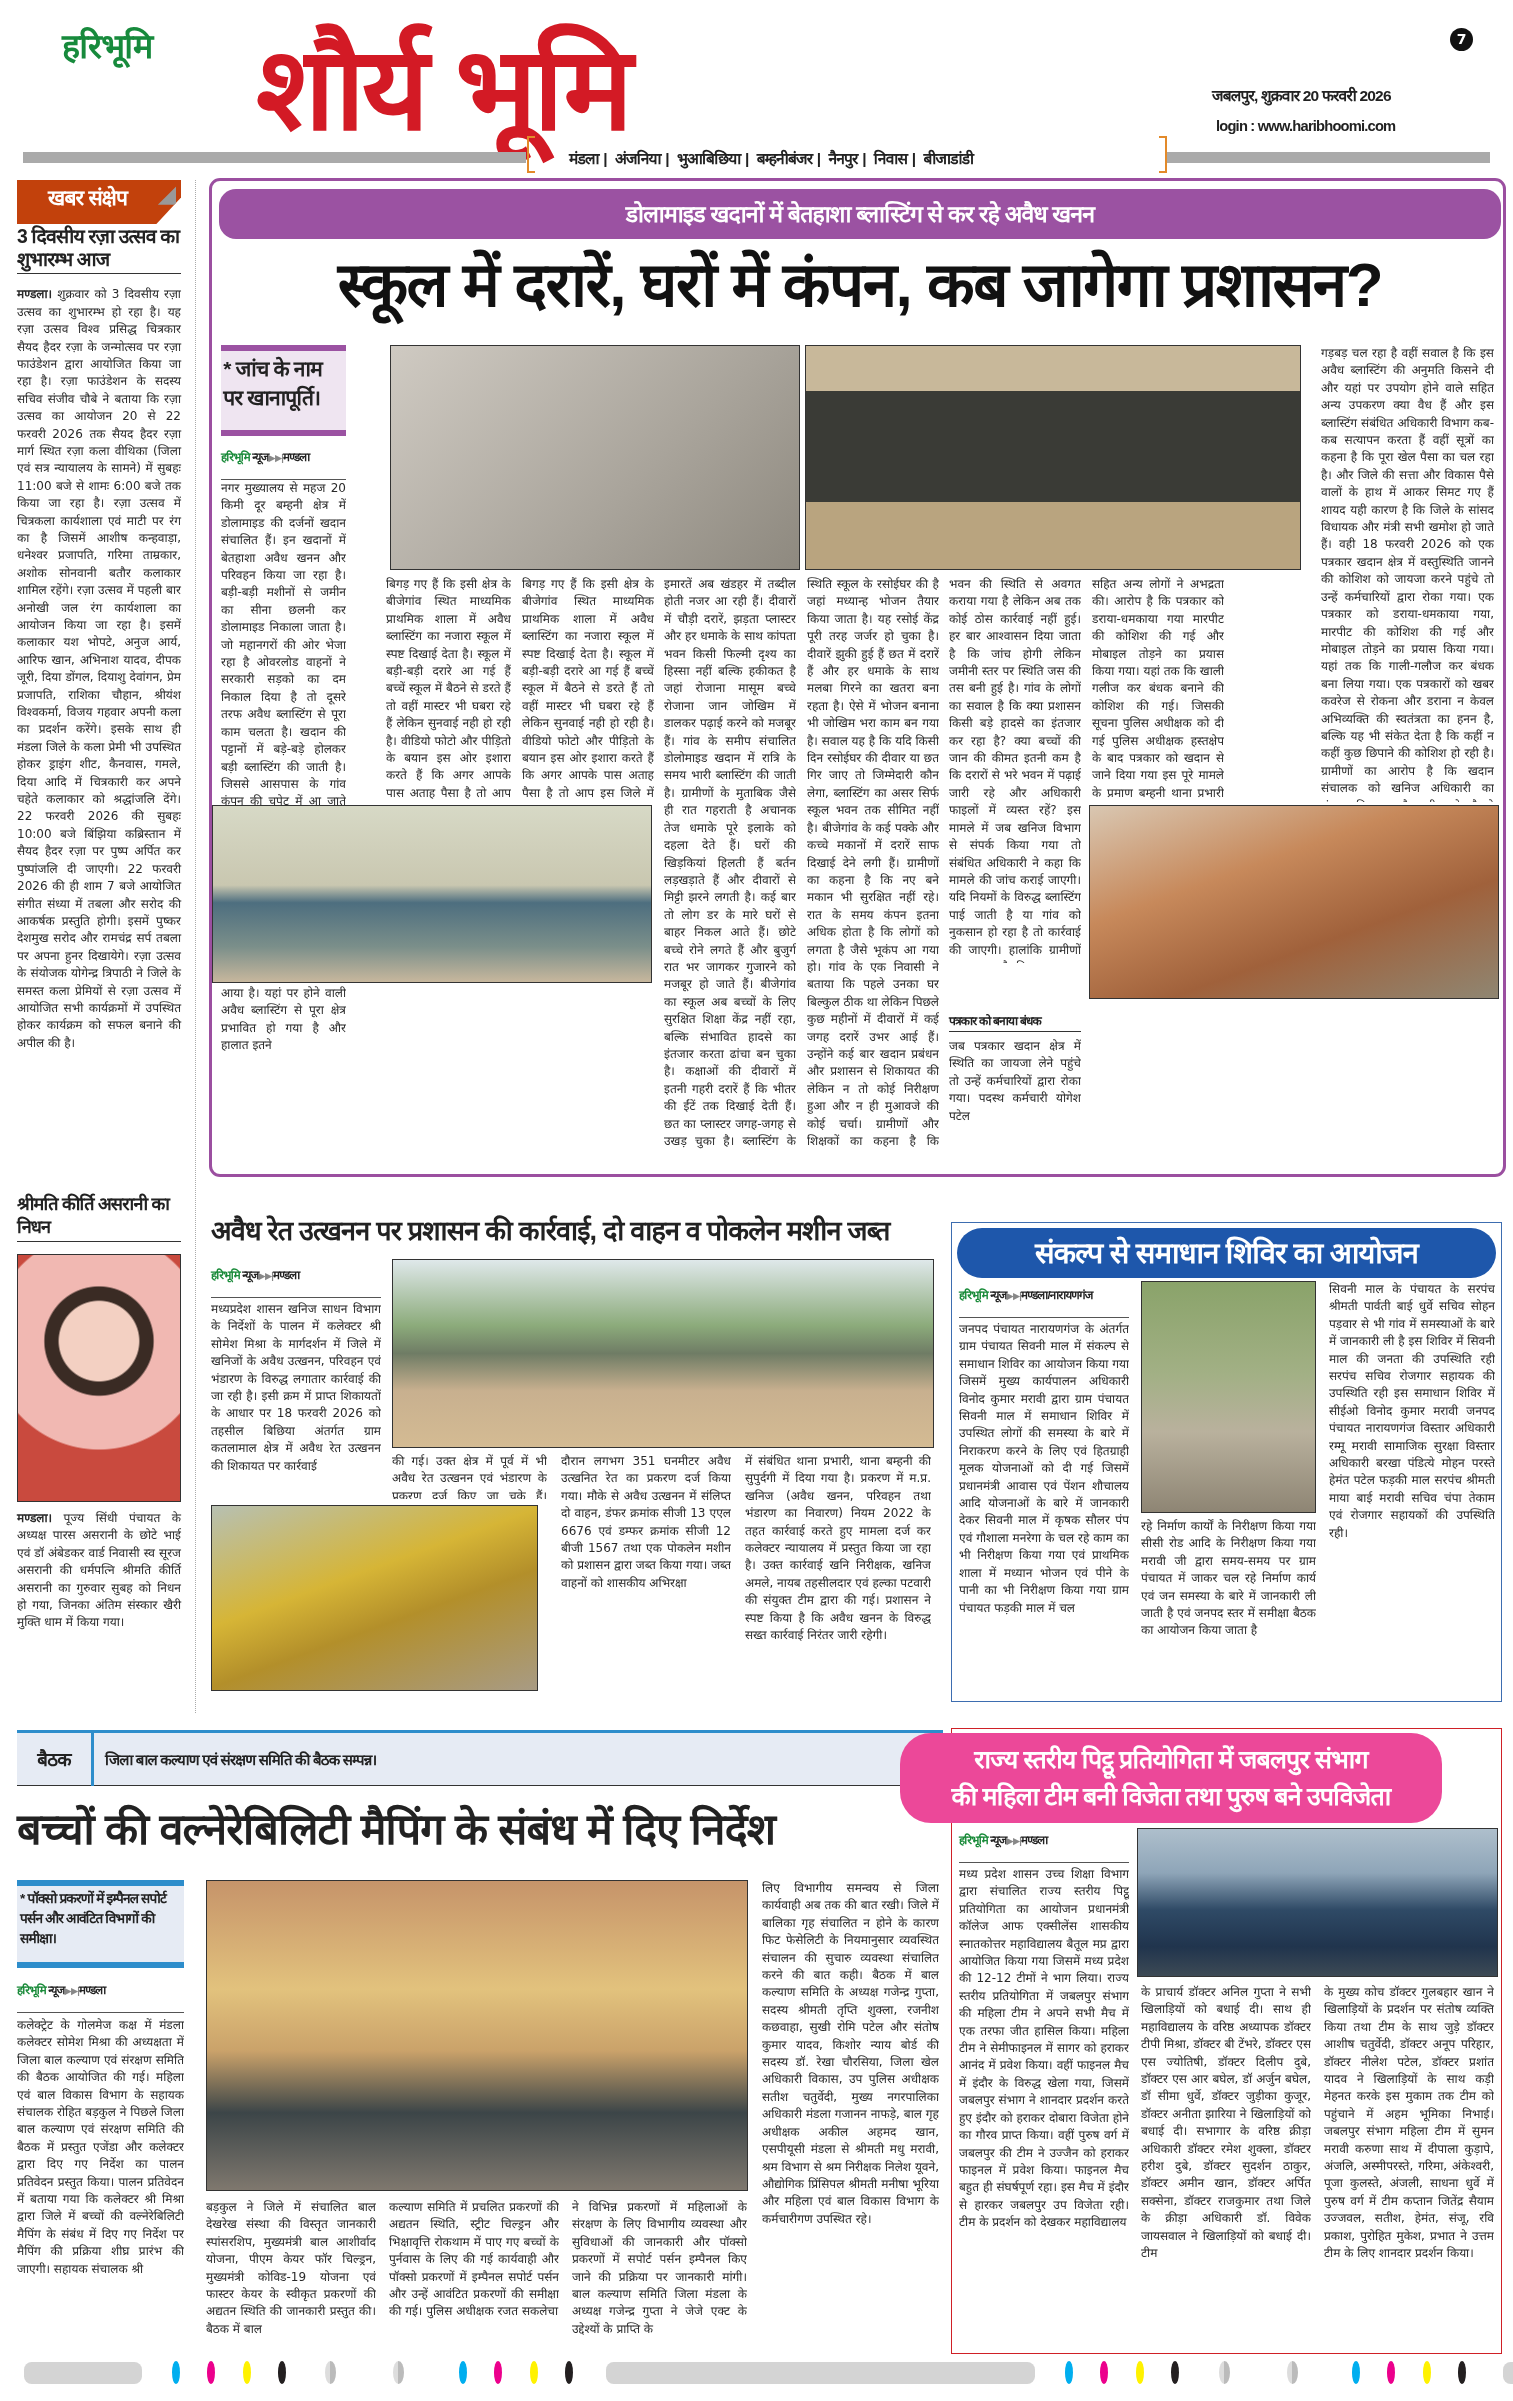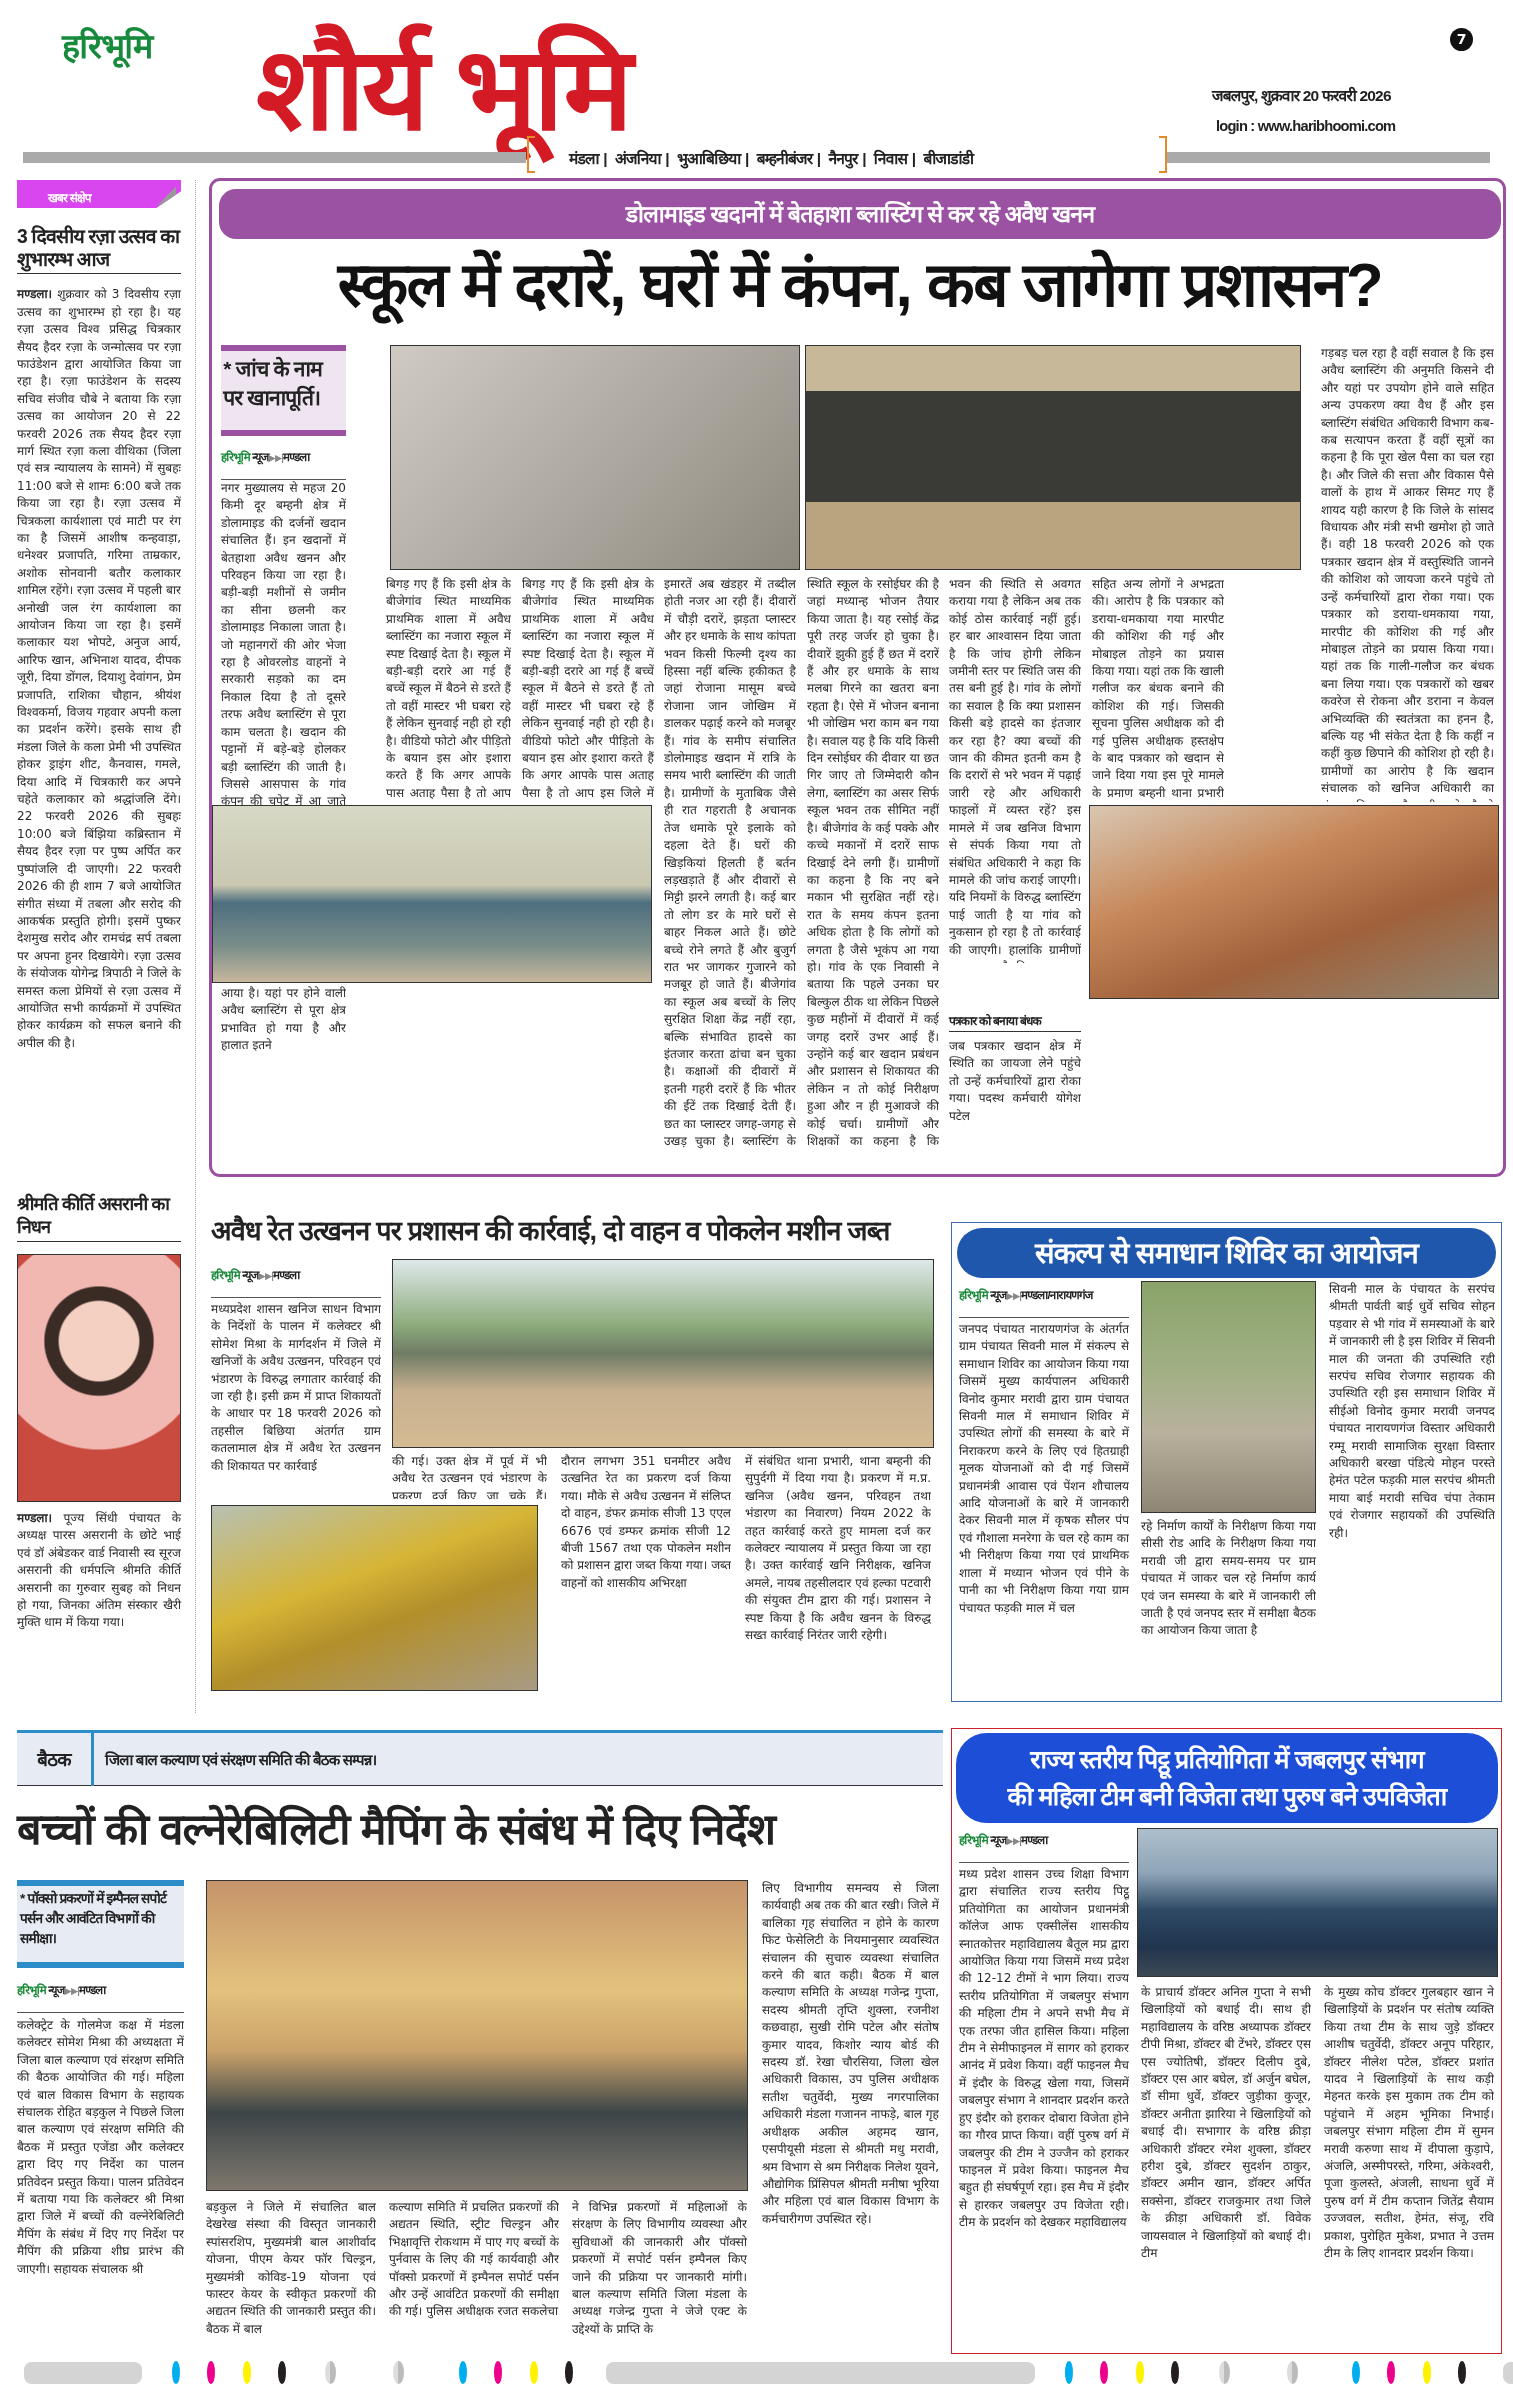--- a/index.html
+++ b/index.html
@@ -18,21 +18,21 @@
 #page-no{left:1450px;top:28px;width:23px;height:23px;border-radius:50%;background:#111;color:#fff;font-size:14px;font-weight:bold;text-align:center;line-height:23px}
 #dateline{left:1212px;top:84px;font-size:15.5px;font-weight:bold;color:#222}
 #login{left:1216px;top:118px;font-size:14.7px;font-weight:bold;color:#222}
 #grey-bar-l{left:23px;top:152px;width:503px;height:11px;background:#aaa}
 #grey-bar-r{left:1165px;top:152px;width:325px;height:11px;background:#aaa}
 #bracket-l{left:527px;top:136px;width:7.7px;height:37px;border:2.3px solid #e38a2a;border-right:none}
 #bracket-r{left:1159px;top:136px;width:7.7px;height:37px;border:2.3px solid #e38a2a;border-left:none}
 #locations{left:569px;top:147px;font-size:15.5px;font-weight:bold}
 #locations span{margin-right:4.6px}
 
-#brief-tag{left:17px;top:180px;width:164px;height:28px;background:#d946ef;color:#fff;font-size:12px;font-weight:bold;padding-left:31px;line-height:36px;clip-path:polygon(0 0,100% 0,100% 40%,85% 100%,0 100%)}
+#brief-tag{left:17px;top:180px;width:164px;height:44px;background:#c2410c;color:#fff;font-size:21px;font-weight:bold;padding-left:31px;line-height:36px;clip-path:polygon(0 0,100% 0,100% 40%,85% 100%,0 100%)}
 #brief-tag .fold{position:absolute;right:4.6px;top:6.2px;width:18.6px;height:18.6px;background:#999;clip-path:polygon(0 100%,100% 0,100% 100%)}
 .left-col{left:17px;width:164px}
 .lhead{font-size:19.4px;font-weight:bold;line-height:23px;border-bottom:1.2px solid #333;padding-bottom:2.3px;margin-bottom:12px}
 #vrule-left{left:195px;top:180px;height:1533px}
 
 #lead-box{left:209px;top:178px;width:1297px;height:999px;border:3.1px solid #9b4fa0;border-radius:11px}
 #lead-kicker{left:219px;top:189px;width:1282px;height:50px;background:#9b52a2;border-radius:17px;color:#fff;font-size:23px;font-weight:bold;text-align:center;line-height:50px}
 #lead-headline{left:221px;top:246px;width:1278px;font-size:62px;font-weight:bold;line-height:77px;color:#111;text-align:center;letter-spacing:-1.5px}
 #lead-highlight{left:221px;top:345px;width:125px;height:91px;background:#efe5f1;border-top:6.2px solid #9b52a2;border-bottom:6.2px solid #9b52a2;font-size:21px;font-weight:bold;line-height:29px;padding:3.1px 2.3px}
 .lead-col{width:125px}
@@ -52,21 +52,21 @@
 #sankalp-box{left:951px;top:1222px;width:551px;height:480px;border:1.5px solid #3d6db0}
 #sankalp-head{left:957px;top:1228px;width:539px;height:50px;background:#1e57ab;border-radius:25px;color:#fff;font-size:29px;font-weight:bold;text-align:center;line-height:50px}
 
 #meeting-bar{left:17px;top:1730px;width:926px;height:56px;background:#e6ebf4;border-top:3.1px solid #2d8dcb;border-bottom:1.2px solid #333}
 #meeting-tag{left:17px;top:1733px;width:74px;height:53px;font-size:18.6px;font-weight:bold;text-align:center;line-height:53px}
 #meeting-tag-rule{left:91px;top:1733px;width:3.1px;height:53px;background:#2d8dcb}
 #meeting-sub{left:105px;top:1733px;font-size:15px;font-weight:bold;line-height:53px}
 #child-headline{left:17px;top:1800px;width:926px;font-size:43px;font-weight:bold;line-height:59px;letter-spacing:-0.8px}
 #pocso-box{left:17px;top:1880px;width:167px;height:88px;background:#e6ebf4;border-top:6.2px solid #2d8dcb;border-bottom:6.2px solid #2d8dcb;font-size:13.6px;font-weight:bold;line-height:20px;padding:3.1px 3.1px}
 #pitthu-box{left:951px;top:1728px;width:551px;height:626px;border:1.5px solid #cf2027}
-#pitthu-head{left:956px;top:1733px;width:542px;height:90px;background:#1d4ed8;border-radius:31px;color:#fff;font-size:25px;font-weight:bold;text-align:center;line-height:37px;padding-top:7.7px}
+#pitthu-head{left:900px;top:1733px;width:542px;height:90px;background:#ec4899;border-radius:31px;color:#fff;font-size:25px;font-weight:bold;text-align:center;line-height:37px;padding-top:7.7px}
 
 #footer-marks{left:0;top:2346px;width:1514px;height:46px}
 .cyl{position:absolute;top:15.5px;height:22px;background:#d4d4d4;border-radius:7.7px}
 .drop{position:absolute;top:14.7px;width:7.7px;height:23px;border-radius:50%}
 .gdrop{position:absolute;top:14.7px;width:11px;height:23px;border-radius:50%;background:linear-gradient(90deg,#ddd 50%,#bbb 50%)}
 </style>
 </head>
 <body>
 
 <div class="abs cond" id="logo-small">हरिभूमि</div>

